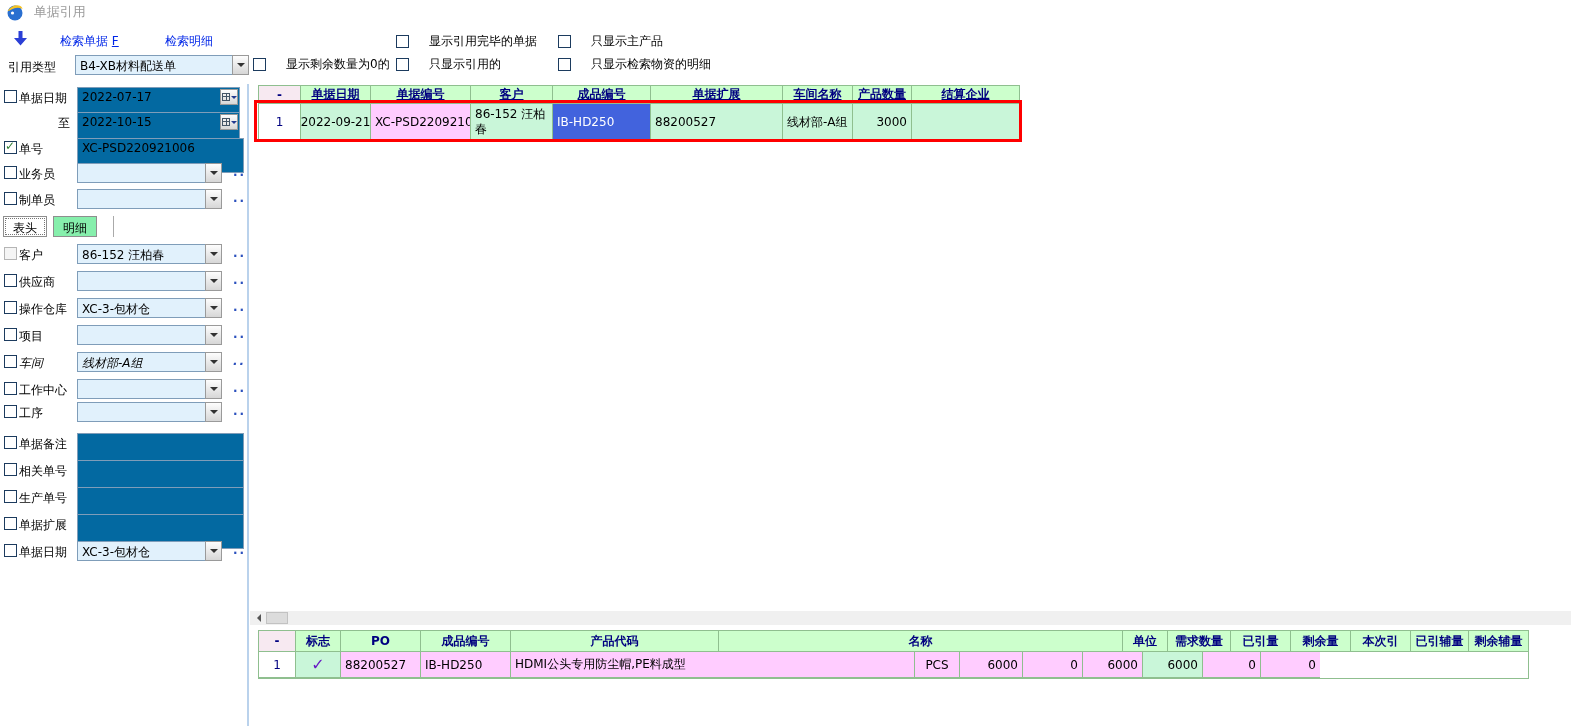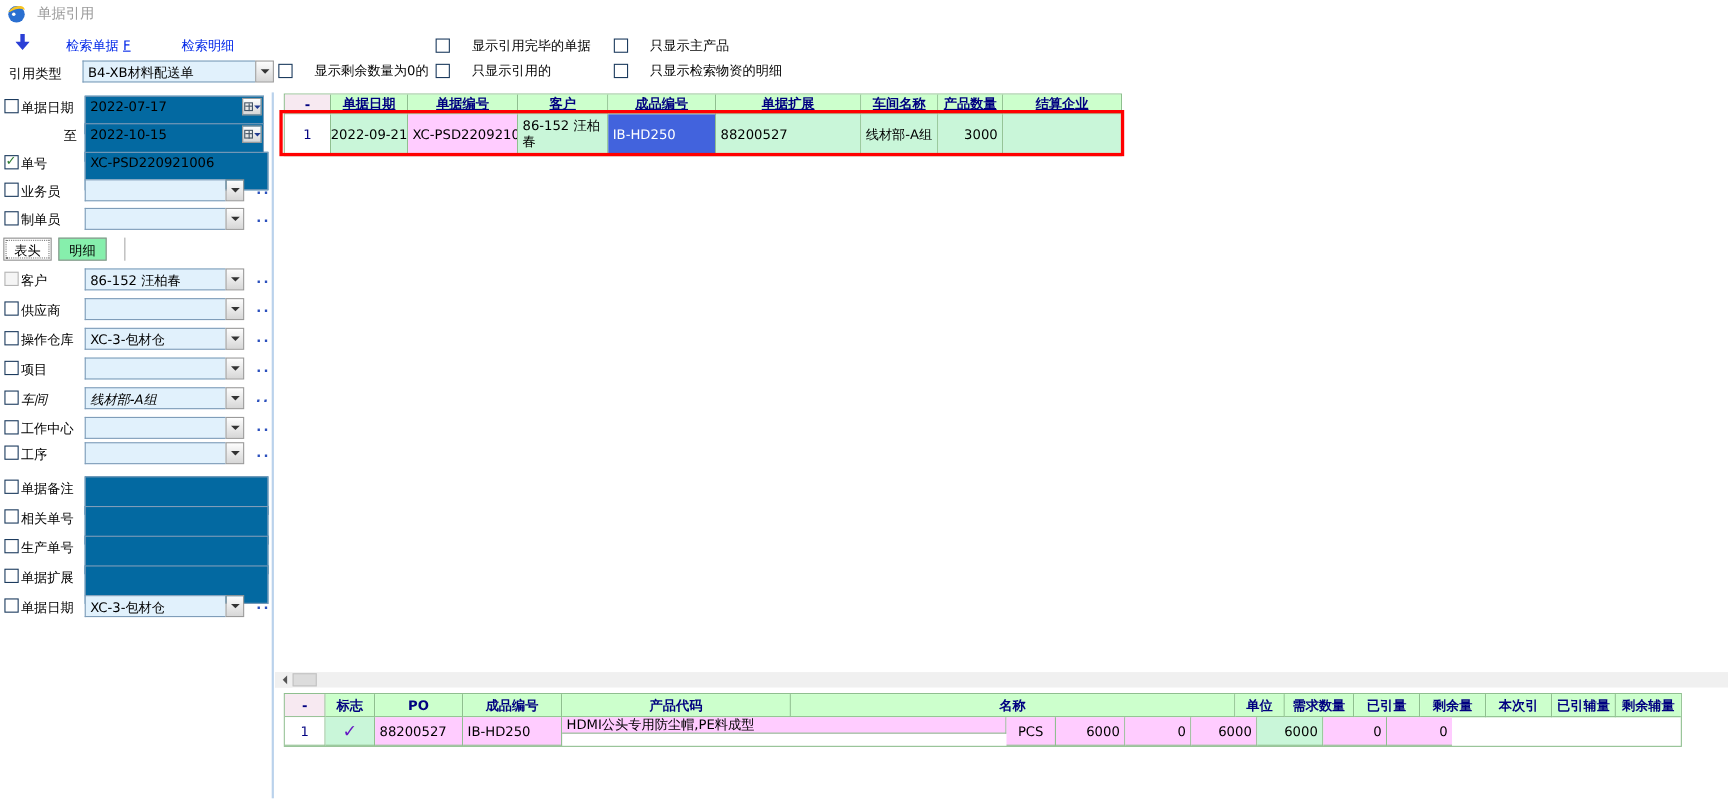--- a/index.html
+++ b/index.html
@@ -331,21 +331,21 @@
         <div class="tcell th " style="width: 60px; height: 21px; flex: 0 0 60px;">剩余量</div>
         <div class="tcell th " style="width: 60px; height: 21px; flex: 0 0 60px;">本次引</div>
         <div class="tcell th " style="width: 58px; height: 21px; flex: 0 0 58px;">已引辅量</div>
         <div class="tcell th " style="width: 59px; height: 21px; flex: 0 0 59px;">剩余辅量</div>
       </div>
       <div class="trow">
         <div class="tcell cnum" style="width: 37px; height: 26px; flex: 0 0 37px;">1</div>
         <div class="tcell cgr cc cchk" style="width: 45px; height: 26px; flex: 0 0 45px;">✓</div>
         <div class="tcell cp" style="width: 80px; height: 26px; flex: 0 0 80px;">88200527</div>
         <div class="tcell cp" style="width: 90px; height: 26px; flex: 0 0 90px;">IB-HD250</div>
-        <div class="tcell cp" style="width: 404px; height: 15px; flex: 0 0 404px;">HDMI公头专用防尘帽,PE料成型</div>
+        <div class="tcell cp" style="width: 404px; height: 26px; flex: 0 0 404px;">HDMI公头专用防尘帽,PE料成型</div>
         <div class="tcell cp cc" style="width: 45px; height: 26px; flex: 0 0 45px;">PCS</div>
         <div class="tcell cp cr" style="width: 63px; height: 26px; flex: 0 0 63px;">6000</div>
         <div class="tcell cp cr" style="width: 60px; height: 26px; flex: 0 0 60px;">0</div>
         <div class="tcell cp cr" style="width: 60px; height: 26px; flex: 0 0 60px;">6000</div>
         <div class="tcell cgr cr" style="width: 60px; height: 26px; flex: 0 0 60px;">6000</div>
         <div class="tcell cp cr" style="width: 58px; height: 26px; flex: 0 0 58px;">0</div>
         <div class="tcell cp cr" style="width: 59px; height: 26px; flex: 0 0 59px;">0</div>
       </div>
     </div>
   </div>

